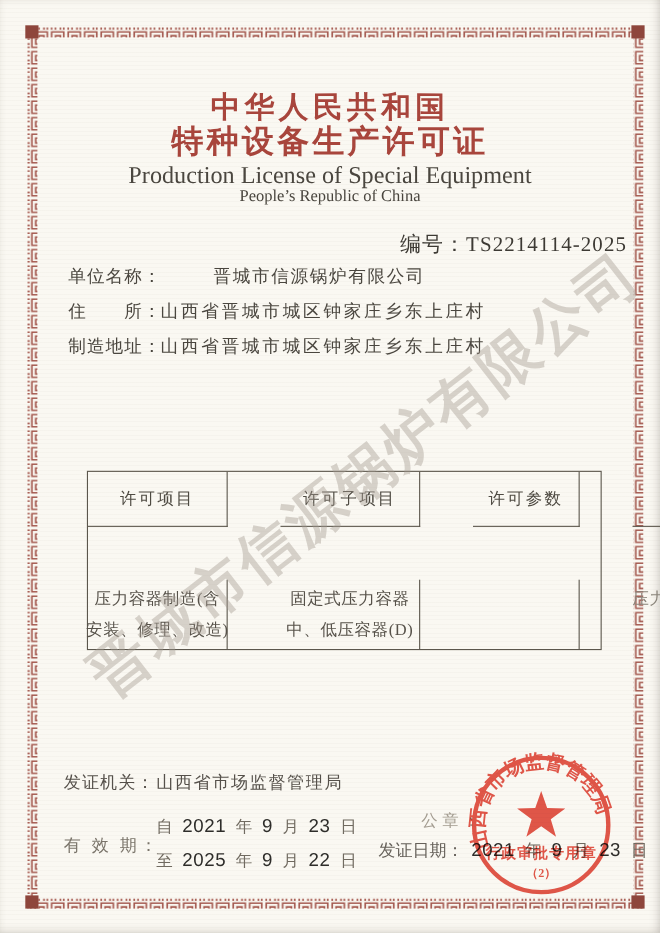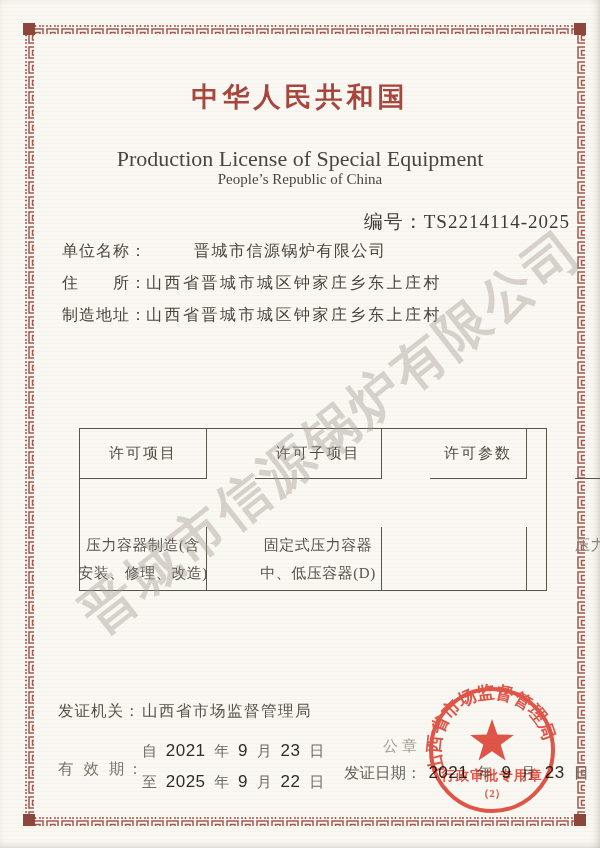--- a/index.html
+++ b/index.html
@@ -83,20 +83,21 @@
     <rect x="576" y="25" width="9" height="801" fill="url(#mv)"></rect>
     <rect x="23" y="23" width="12" height="12" fill="#8e463c"></rect>
     <rect x="574" y="23" width="12" height="12" fill="#8e463c"></rect>
     <rect x="23" y="814" width="12" height="12" fill="#8e463c"></rect>
     <rect x="574" y="814" width="12" height="12" fill="#8e463c"></rect>
   </svg>
 
   <div class="abs watermark">晋城市信源锅炉有限公司</div>
 
   <div class="abs title-cn t1 content">中华人民共和国</div>
+  <div class="abs title-cn t2 content">特种设备生产许可证</div>
   <div class="abs title-en e1 content">Production License of Special Equipment</div>
   <div class="abs title-en e2 content">People’s Republic of China</div>
 
   <div class="abs serial content">
     <span>编号：</span><span>TS2214114-2025</span>
   </div>
 
   <div class="abs info-line i1 content">
     <span class="info-label">单位名称：</span>
     <span class="info-value">晋城市信源锅炉有限公司</span>

